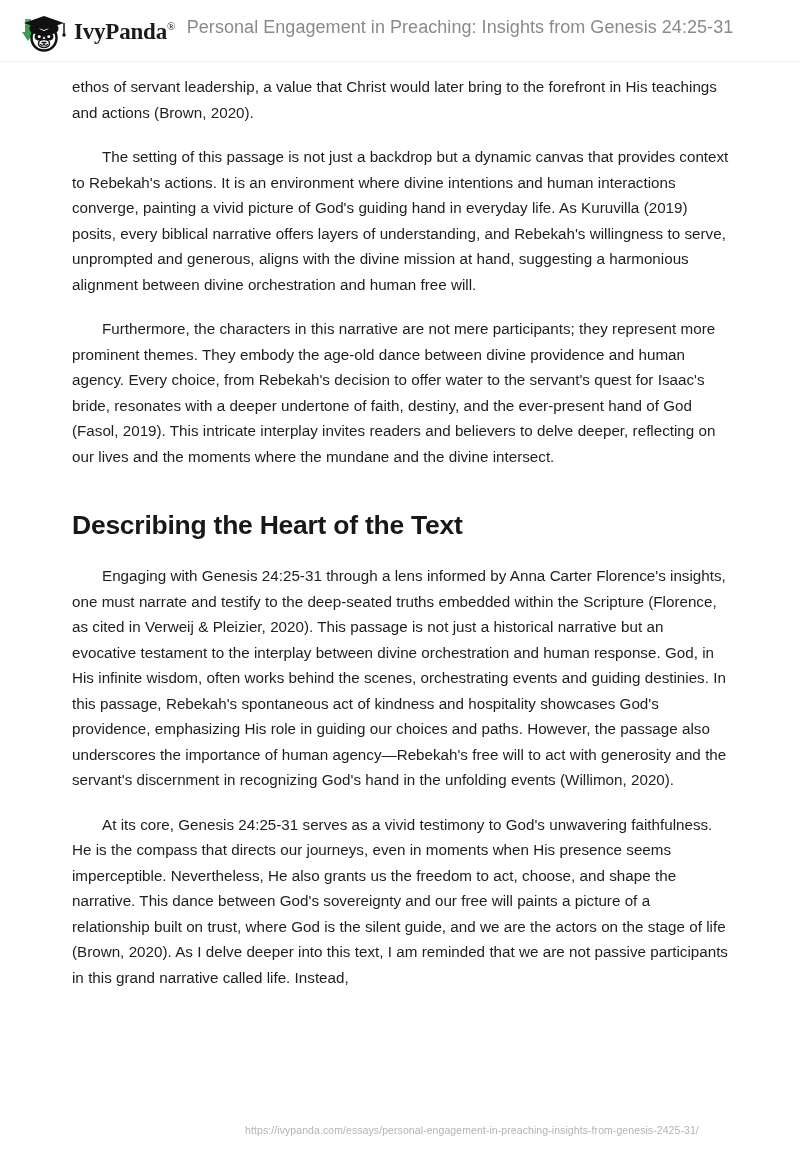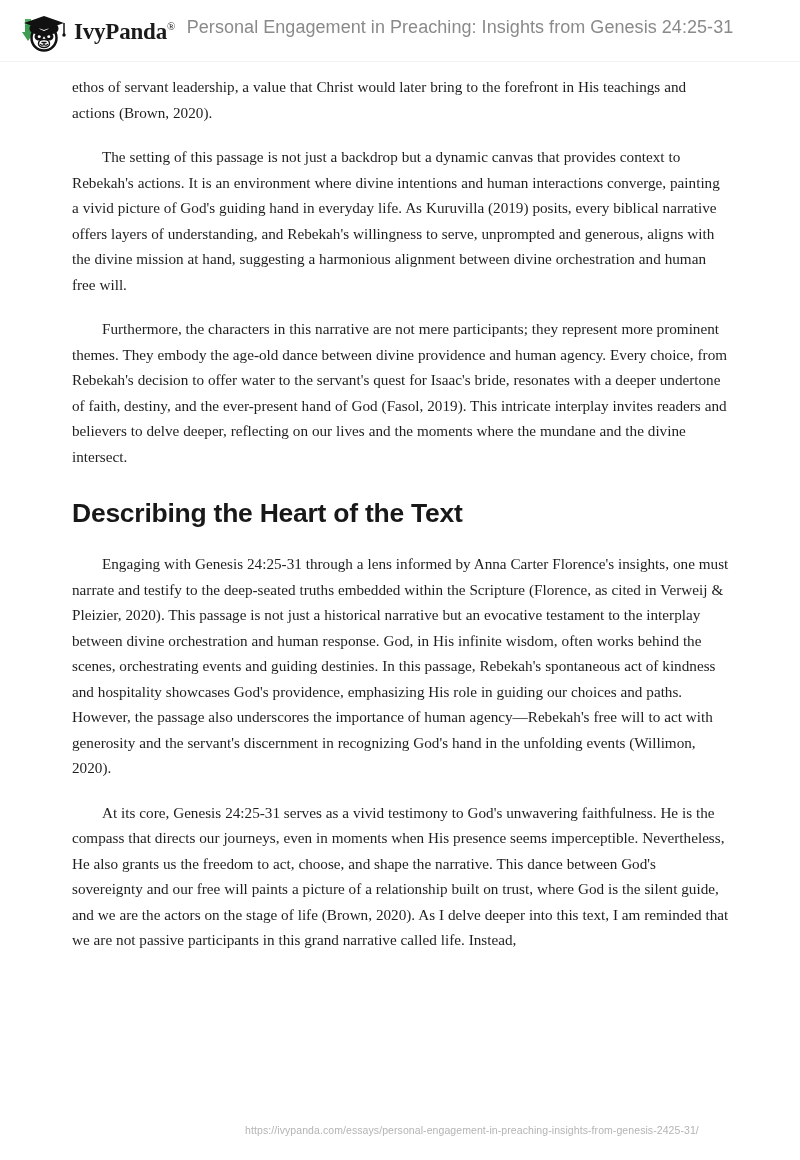--- a/index.html
+++ b/index.html
@@ -92,31 +92,30 @@
     width: 658px;
   }
 
   p.para {
     margin: 0 0 19px 0;
     font-size: 15.2px;
     line-height: 25.5px;
     color: #1e1e1e;
     text-align: left;
     word-spacing: 0.1px;
-    font-family: Liberation Serif, serif;
   }
   p.para.indent {
     text-indent: 30px;
   }
   p.para.tight {
     margin-bottom: 14px;
   }
 
   h2.section-heading {
-    margin: 28px 0 22px 0;
+    margin: 40px 0 22px 0;
     font-size: 26.5px;
     line-height: 32px;
     font-weight: 700;
     color: #181818;
     letter-spacing: -0.25px;
   }
 
   
   .page-footer {
     position: absolute;

